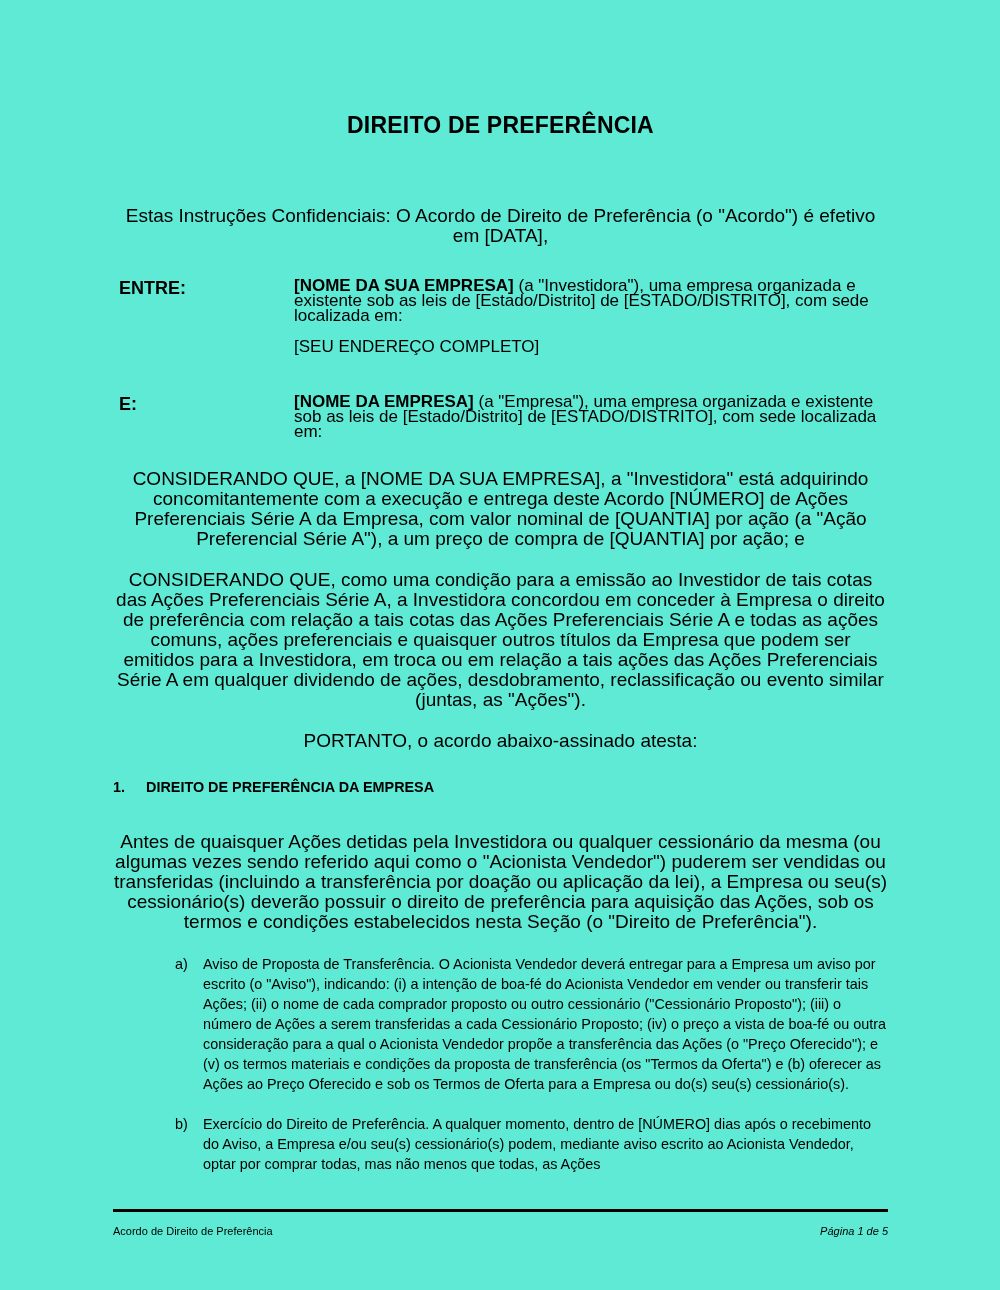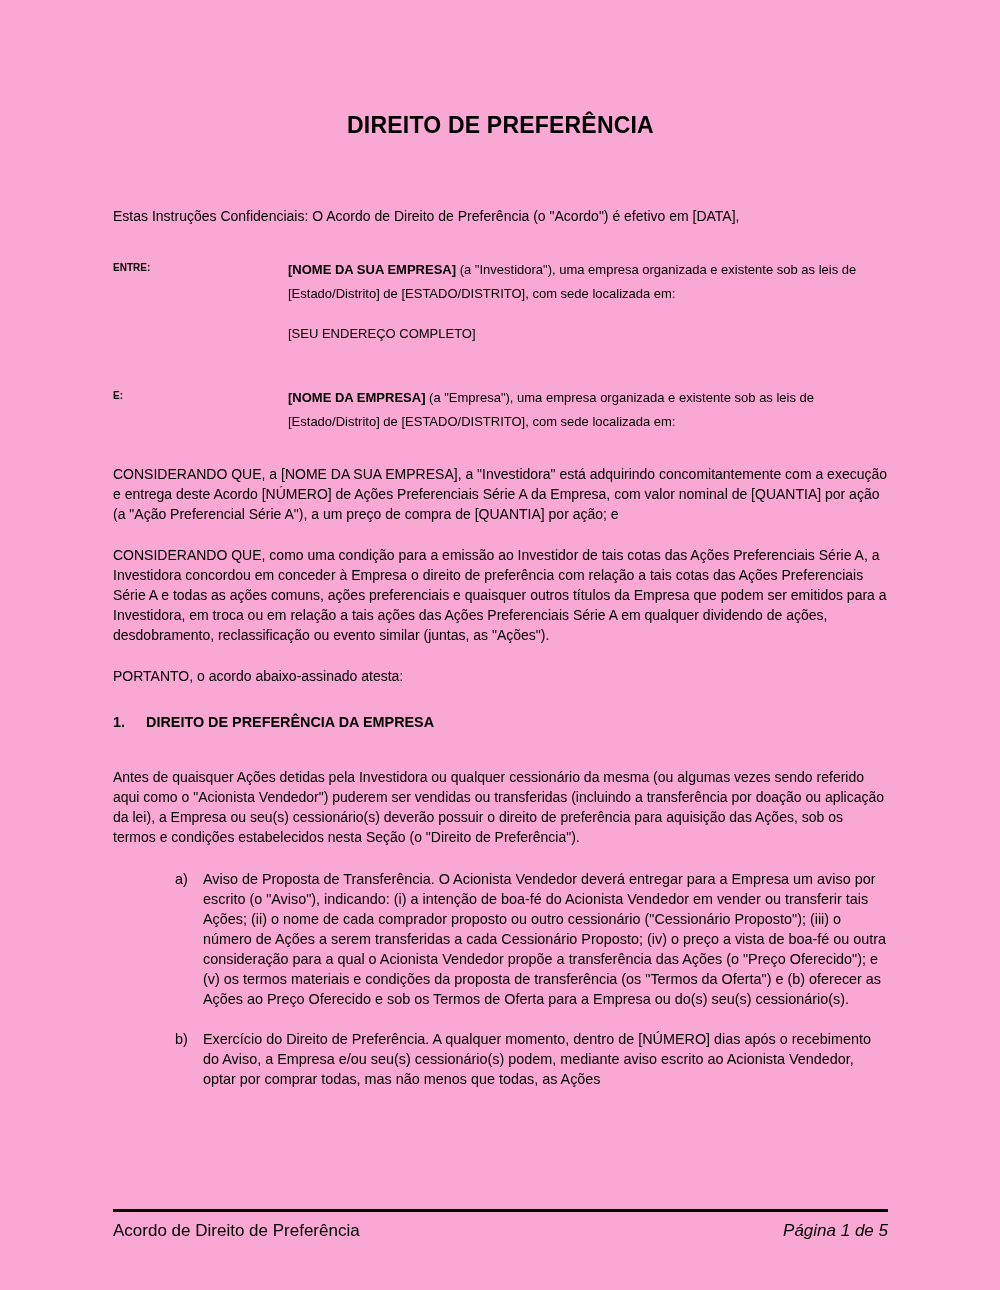--- a/index.html
+++ b/index.html
@@ -11,21 +11,21 @@
   body {
     font-family: "Liberation Sans", sans-serif;
     color: #000000;
     -webkit-font-smoothing: antialiased;
   }
   .page {
     position: relative;
     width: 1000px;
     height: 1290px;
     margin: 0 auto;
-    background: #f9a8d4;
+    background: #5eead4;
     box-sizing: border-box;
     overflow: hidden;
   }
   .content {
     position: absolute;
     left: 113px;
     top: 0;
     width: 775px;
   }
 
@@ -35,48 +35,49 @@
     font-size: 23px;
     font-weight: bold;
     letter-spacing: 0.2px;
     margin: 0;
     padding-top: 112px;
     line-height: 1.2;
   }
 
   
   .para {
-    font-size: 14px;
+    font-size: 19px;
     line-height: 20px;
     margin: 0;
-    text-align: left;
+    text-align: center;
   }
   .intro {
     margin-top: 66px;
   }
 
   
   .party-row {
     display: flex;
     align-items: flex-start;
     margin-top: 32px;
   }
   .party-row.second {
     margin-top: 40px;
   }
   .party-label {
     flex: 0 0 175px;
-    font-size: 10px;
-    line-height: 20px;
-    font-weight: bold;
+    font-size: 18px;
+    line-height: 20px;
+    font-weight: bold;
+    margin-left: 6px;
   }
   .party-body {
     flex: 1 1 auto;
-    font-size: 13px;
-    line-height: 24px;
+    font-size: 17px;
+    line-height: 15px;
   }
   .party-body .addr {
     margin-top: 16px;
   }
   .party-body b {
     font-weight: bold;
   }
 
   
   .recital {
@@ -141,21 +142,21 @@
   .footer-rule {
     width: 100%;
     height: 3px;
     background: #000000;
   }
   .footer-row {
     display: flex;
     justify-content: space-between;
     align-items: baseline;
     margin-top: 9px;
-    font-size: 17px;
+    font-size: 11px;
     line-height: 20px;
   }
   .footer-left { text-align: left; }
   .footer-right { text-align: right; font-style: italic; }
 </style>
 </head>
 <body>
 
 <div class="page">
 

